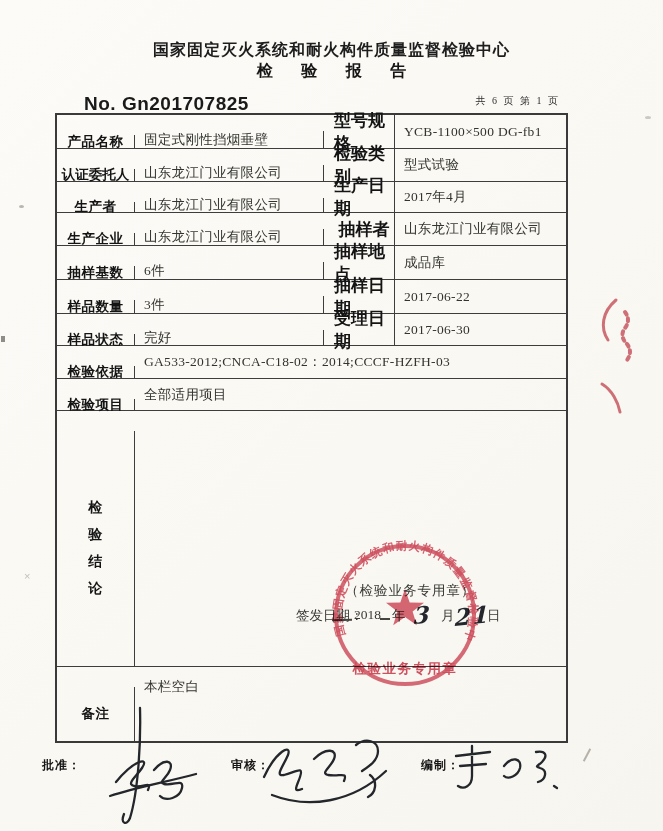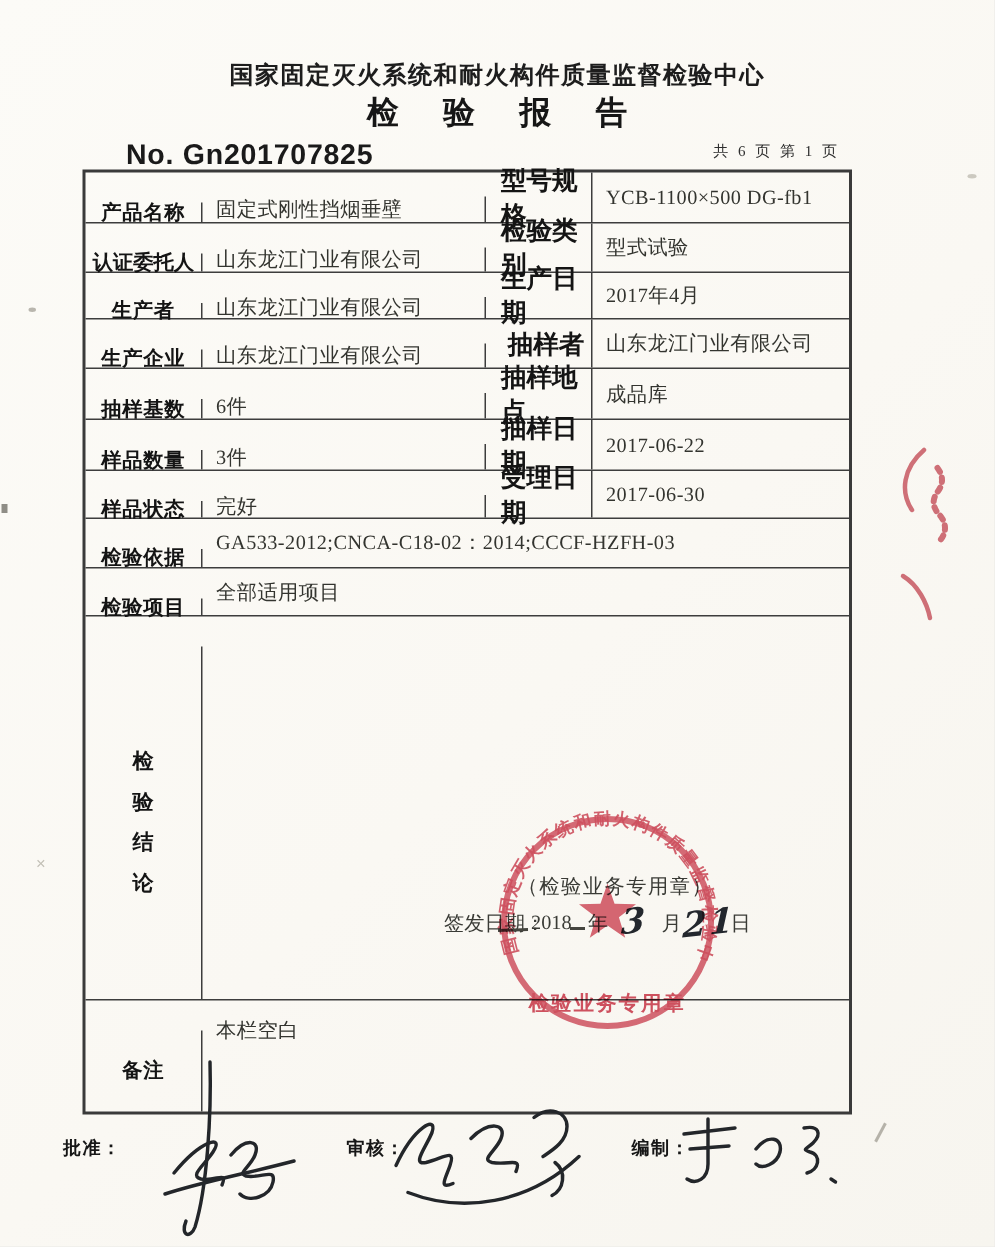--- a/index.html
+++ b/index.html
@@ -14,21 +14,21 @@
     background:linear-gradient(135deg,#fcfbf7 0%,#faf8f3 55%,#f7f5ef 100%);
     color:#2b2b2b;
   }
   
   .org-title{
     position:absolute;top:40px;left:0;width:100%;
     text-align:center;font-weight:bold;font-size:16px;letter-spacing:1px;color:#1d1d1d;
   }
   .report-title{
     position:absolute;top:61px;left:0;width:100%;
-    text-align:center;font-weight:bold;font-size:21px;letter-spacing:12px;text-indent:12px;color:#161616;
+    text-align:center;font-weight:bold;font-size:16px;letter-spacing:12px;text-indent:12px;color:#161616;
   }
   .report-no{
     position:absolute;top:93px;left:40px;
     font-weight:bold;font-size:19px;letter-spacing:.5px;color:#1a1a1a;padding-left:44px;
   }
   .page-info{
     position:absolute;top:94px;left:420px;width:140px;text-align:right;
     font-family:"Liberation Serif","DejaVu Serif",serif;font-size:10px;color:#2e2e2e;letter-spacing:2px;
   }
   

